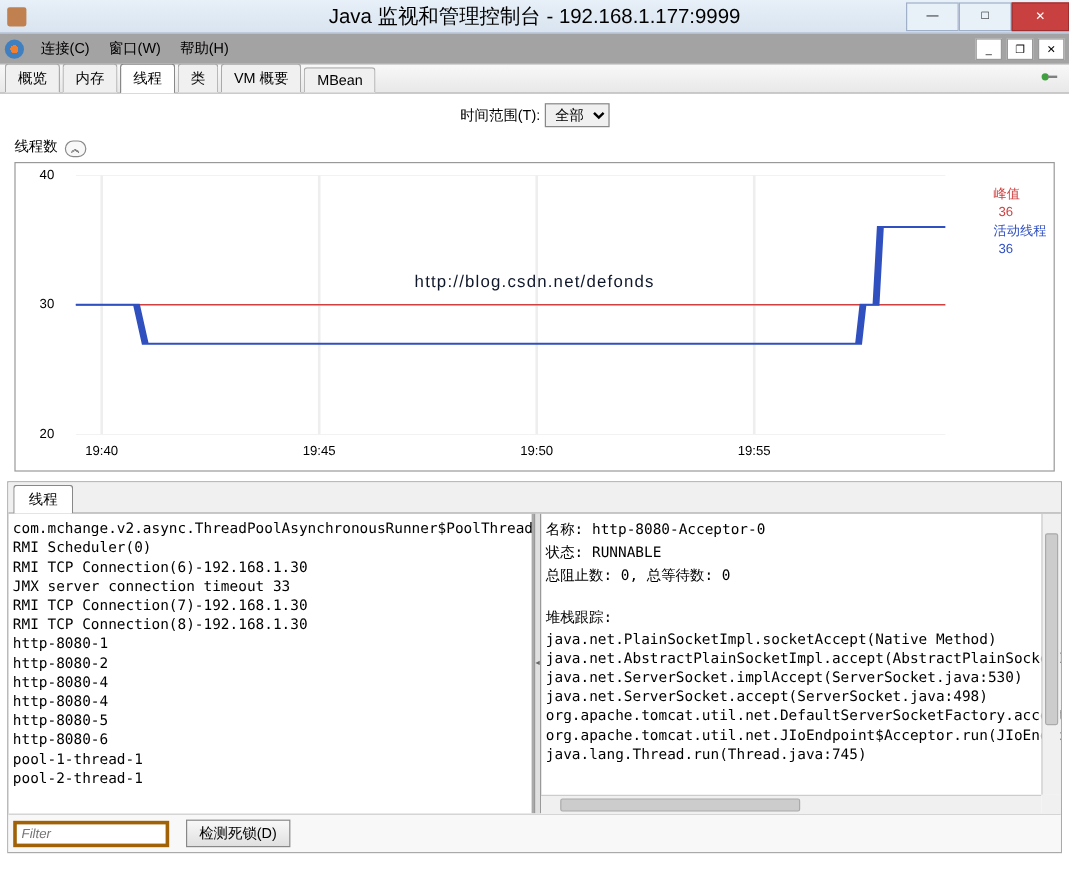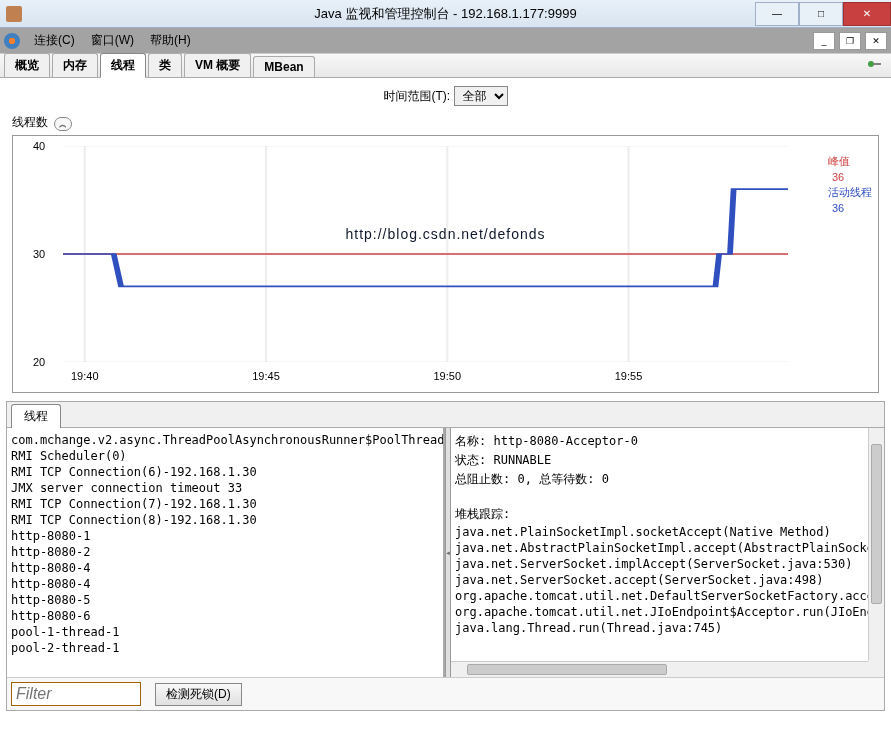--- a/index.html
+++ b/index.html
@@ -1,35 +1,35 @@
 <!DOCTYPE html>
 <html><head>
 <meta charset="utf-8">
 <style>
 * { box-sizing: border-box; margin: 0; padding: 0; }
 body { font-family: "Microsoft YaHei", SimSun, sans-serif; font-size: 12px; background: #fff; width: 891px; height: 743px; overflow: hidden; }
 
 
 .titlebar { height: 28px; background: linear-gradient(#e8f0f8, #d8e4f0); border-bottom: 1px solid #a0b0c8; display: flex; align-items: center; position: relative; }
 .titlebar .icon { width: 16px; height: 16px; margin: 0 6px; background: #c08050; border-radius: 2px; }
-.titlebar .title { position: absolute; left: 50%; transform: translateX(-50%); color: #000; font-size: 13px; }
+.titlebar .title { position: absolute; left: 50%; transform: translateX(-50%); color: #000; font-size: 17px; }
 .titlebar .win-controls { margin-left: auto; display: flex; }
 .titlebar .wc { width: 44px; height: 24px; border: 1px solid #a0b0c8; background: #e8f0f8; display: flex; align-items: center; justify-content: center; font-size: 10px; }
 .titlebar .wc.close { background: #c84040; color: #fff; border-color: #a03030; width: 48px; }
 
 
 .menubar { height: 26px; background: #a3a3a3; border-bottom: 1px solid #ccc; display: flex; align-items: center; padding: 0 4px; }
 .menubar .java-icon { width: 16px; height: 16px; margin-right: 6px; background: radial-gradient(circle, #f08030 30%, #4080c0 30%); border-radius: 50%; }
 .menubar .menu-item { padding: 2px 8px; cursor: pointer; }
 .menubar .spacer { flex: 1; }
 .menubar .frame-btn { width: 22px; height: 18px; border: 1px solid #999; background: #fff; margin-left: 4px; display: flex; align-items: center; justify-content: center; font-size: 9px; }
 
 
 .tabbar { height: 24px; background: linear-gradient(#f8f8f8, #e8e8e8); border-bottom: 1px solid #aaa; display: flex; align-items: flex-end; padding-left: 4px; position: relative; }
-.tabbar .tab { padding: 3px 10px; border: 1px solid #aaa; border-bottom: none; background: #f0f0f0; margin-right: 2px; font-size: 12px; border-radius: 3px 3px 0 0; cursor: pointer; font-weight: bold; }
+.tabbar .tab { padding: 3px 10px; border: 1px solid #aaa; border-bottom: none; background: #f0f0f0; margin-right: 2px; font-size: 12px; border-radius: 3px 3px 0 0; cursor: pointer; }
 .tabbar .tab.active { background: #fff; border-color: #888; border-bottom: 1px solid #fff; margin-bottom: -1px; }
 .tabbar .conn-icon { position: absolute; right: 8px; top: 4px; width: 16px; height: 12px; }
 .tabbar .conn-icon svg { width: 100%; height: 100%; }
 
 
 .content { height: calc(743px - 28px - 26px - 24px); overflow: hidden; }
 
 .time-range { text-align: center; padding: 8px 0; font-size: 12px; }
 .time-range select { font-size: 12px; padding: 1px 4px; border: 1px solid #888; background: #f0f0f0; }
 
@@ -61,21 +61,21 @@
 .splitter::before { content: "◄"; font-size: 6px; color: #666; }
 .detail-line { padding: 1px 0; white-space: nowrap; }
 .detail-label { display: inline-block; }
 .pane-scrollbar-v { position: absolute; right: 0; top: 0; bottom: 16px; width: 16px; background: #f0f0f0; border-left: 1px solid #ccc; }
 .pane-scrollbar-v .thumb { position: absolute; top: 16px; left: 2px; right: 2px; height: 160px; background: #ccc; border: 1px solid #aaa; border-radius: 2px; }
 .pane-scrollbar-h { position: absolute; left: 0; right: 16px; bottom: 0; height: 16px; background: #f0f0f0; border-top: 1px solid #ccc; }
 .pane-scrollbar-h .thumb { position: absolute; left: 16px; top: 2px; bottom: 2px; width: 200px; background: #ccc; border: 1px solid #aaa; border-radius: 2px; }
 .pane-corner { position: absolute; right: 0; bottom: 0; width: 16px; height: 16px; background: #f0f0f0; }
 
 .bottom-toolbar { display: flex; align-items: center; padding: 4px; border-top: 1px solid #ccc; background: #f8f8f8; }
-.bottom-toolbar input { width: 130px; font-size: 16px; padding: 2px 4px; border: 1px solid #a16207; font-style: italic; color: #888; }
+.bottom-toolbar input { width: 130px; font-size: 11px; padding: 2px 4px; border: 3px solid #a16207; font-style: italic; color: #888; }
 .bottom-toolbar button { margin-left: 14px; padding: 2px 10px; font-size: 12px; border: 1px solid #888; background: linear-gradient(#f8f8f8,#e0e0e0); cursor: pointer; }
 </style>
 </head>
 <body>
 
 <div class="titlebar">
   <div class="icon"></div>
   <div class="title">Java 监视和管理控制台 - 192.168.1.177:9999</div>
   <div class="win-controls">
     <div class="wc">—</div>

